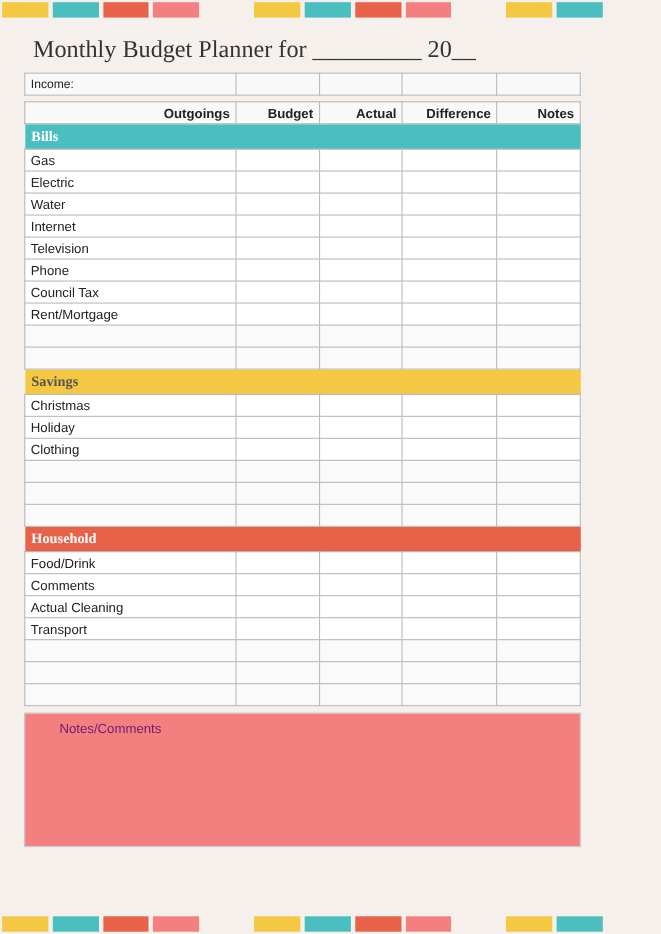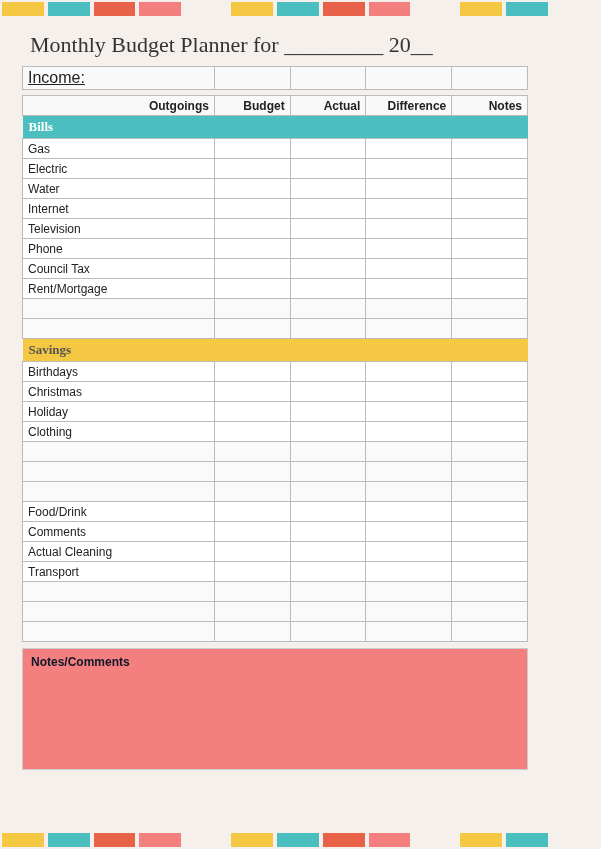--- a/index.html
+++ b/index.html
@@ -90,23 +90,22 @@
     .budget-table .col-notes  { width: 15%; }
 
     .row-header td {
       font-weight: bold;
       font-size: 12px;
       background: #f9f9f9 !important;
       text-align: right;
     }
 
     .row-income td {
-      font-size: 16px;
+      font-size: 11px;
       background: #f9f9f9 !important;
-      text-decoration: underline;
     }
 
     .section-header td {
       color: #fff !important;
       font-weight: bold;
       font-size: 13px;
       padding: 3px 6px;
       border: none !important;
       font-family: Liberation Serif, serif;
     }
@@ -123,23 +122,24 @@
     .notes-section {
       margin: 6px 22px 0 22px;
       background: #f47f7f;
       padding: 6px 8px;
       min-height: 110px;
       border: 1px solid #ccc;
     }
 
     .notes-label {
       font-size: 12px;
-      color: #0f172a;
-      font-weight: bold;
+      color: #701a75;
+      font-weight: normal;
       margin-bottom: 4px;
+      margin-left: 23px;
     }
 
     .notes-body {
       background: #f47f7f;
       min-height: 90px;
     }
   </style>
 </head>
 <body>
 
@@ -262,27 +262,20 @@
         <td class="col-actual"></td>
         <td class="col-diff"></td>
         <td class="col-notes"></td>
       </tr>
 
       <tr class="section-header section-savings">
         <td colspan="5">Savings</td>
       </tr>
 
       <tr class="row-item">
-        <td class="col-label">Birthdays</td>
-        <td class="col-budget"></td>
-        <td class="col-actual"></td>
-        <td class="col-diff"></td>
-        <td class="col-notes"></td>
-      </tr>
-      <tr class="row-item">
         <td class="col-label">Christmas</td>
         <td class="col-budget"></td>
         <td class="col-actual"></td>
         <td class="col-diff"></td>
         <td class="col-notes"></td>
       </tr>
       <tr class="row-item">
         <td class="col-label">Holiday</td>
         <td class="col-budget"></td>
         <td class="col-actual"></td>
@@ -312,20 +305,23 @@
         <td class="col-notes"></td>
       </tr>
       <tr class="row-empty">
         <td class="col-label"></td>
         <td class="col-budget"></td>
         <td class="col-actual"></td>
         <td class="col-diff"></td>
         <td class="col-notes"></td>
       </tr>
 
+      <tr class="section-header section-household">
+        <td colspan="5">Household</td>
+      </tr>
 
       <tr class="row-item">
         <td class="col-label">Food/Drink</td>
         <td class="col-budget"></td>
         <td class="col-actual"></td>
         <td class="col-diff"></td>
         <td class="col-notes"></td>
       </tr>
       <tr class="row-item">
         <td class="col-label">Comments</td>

